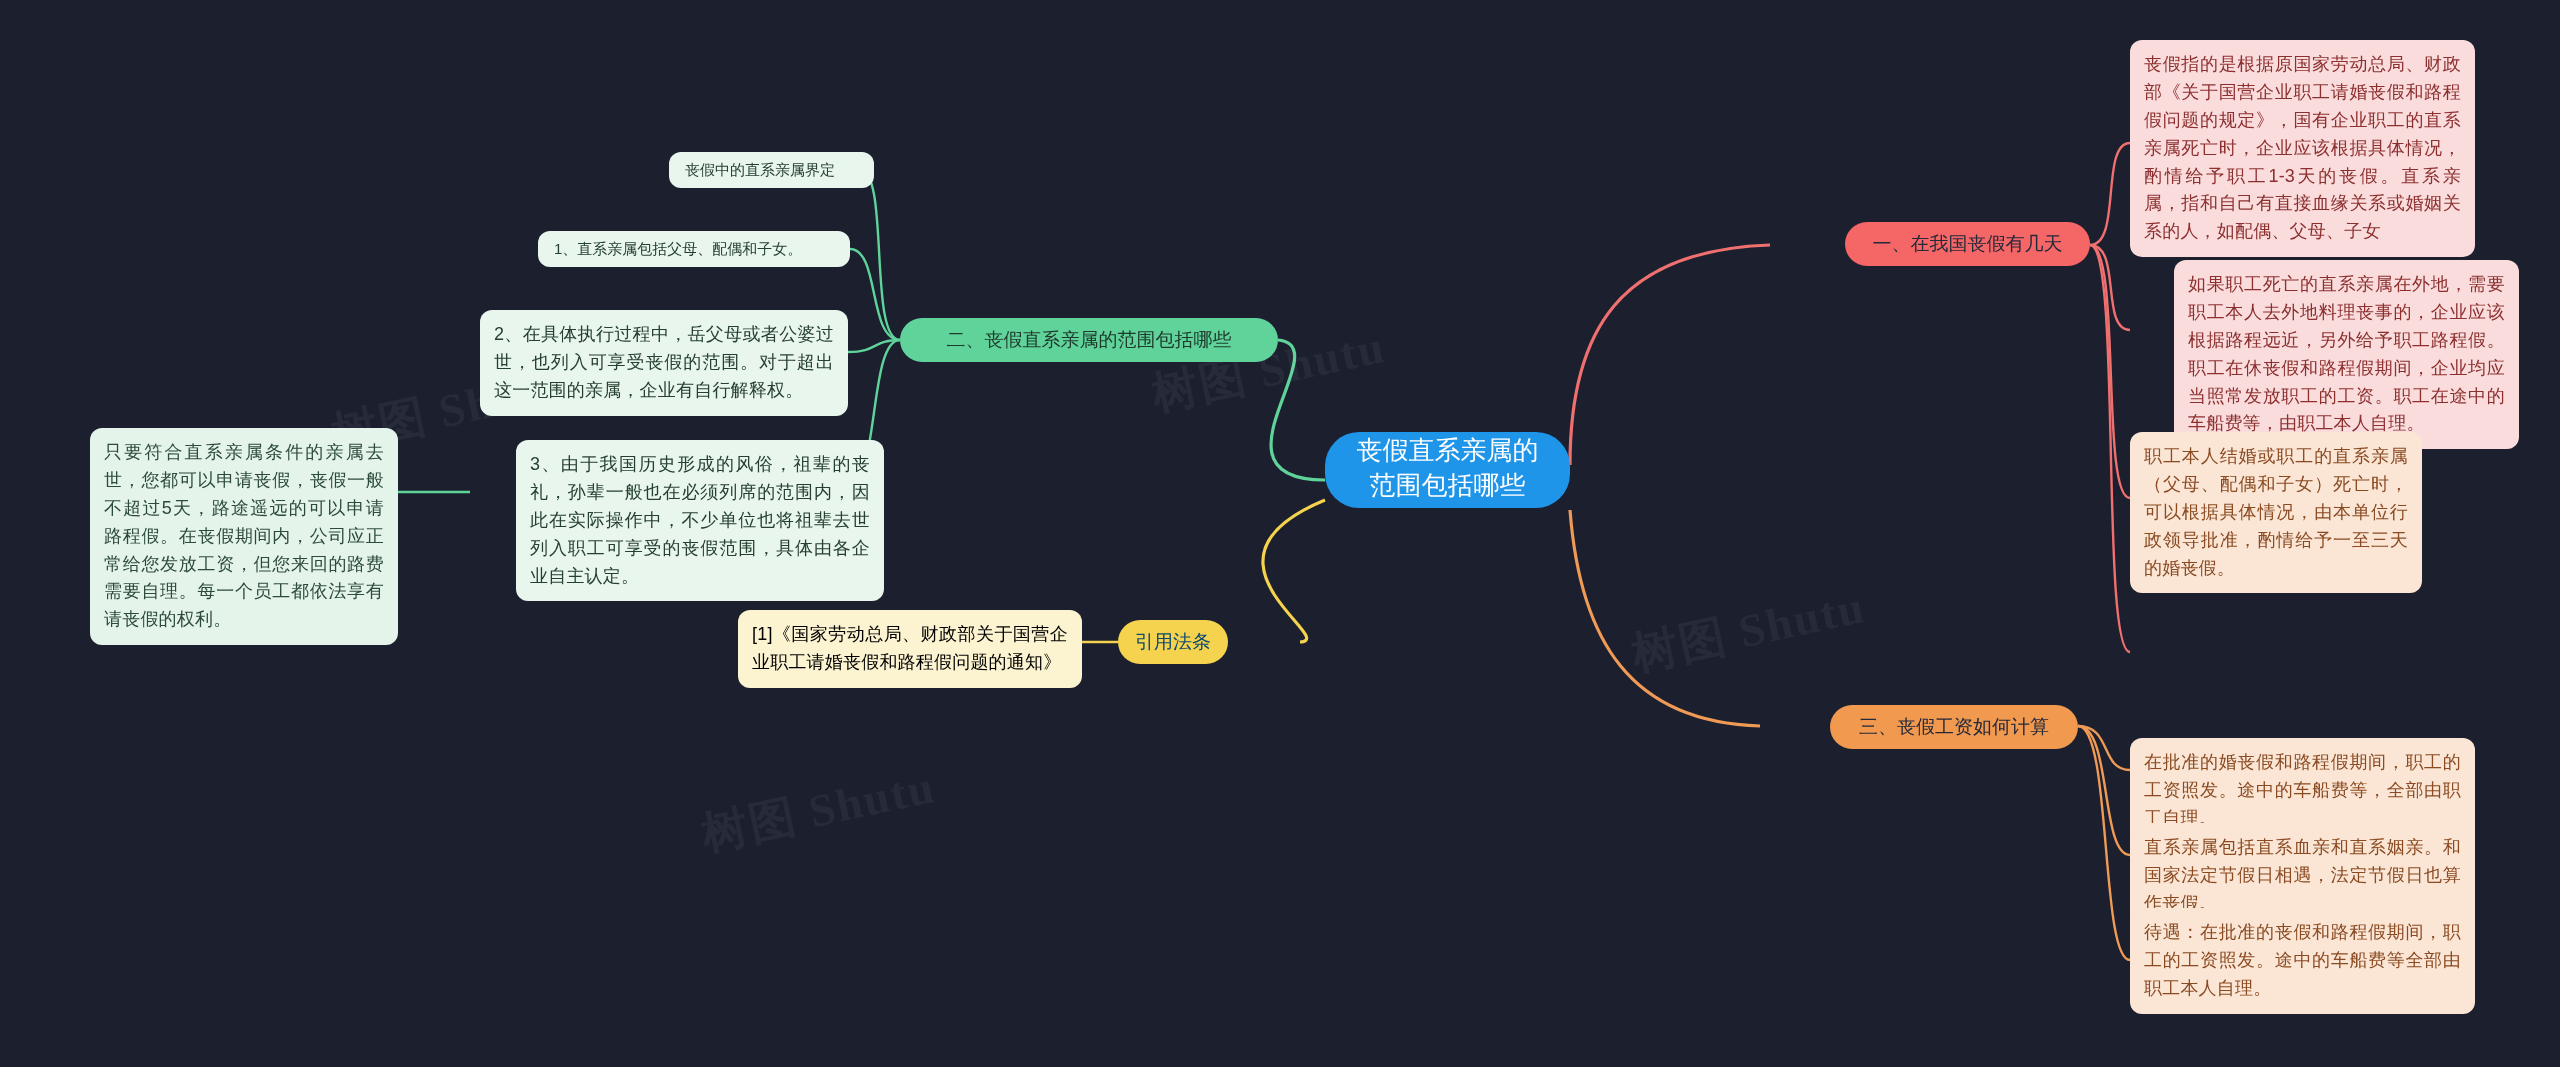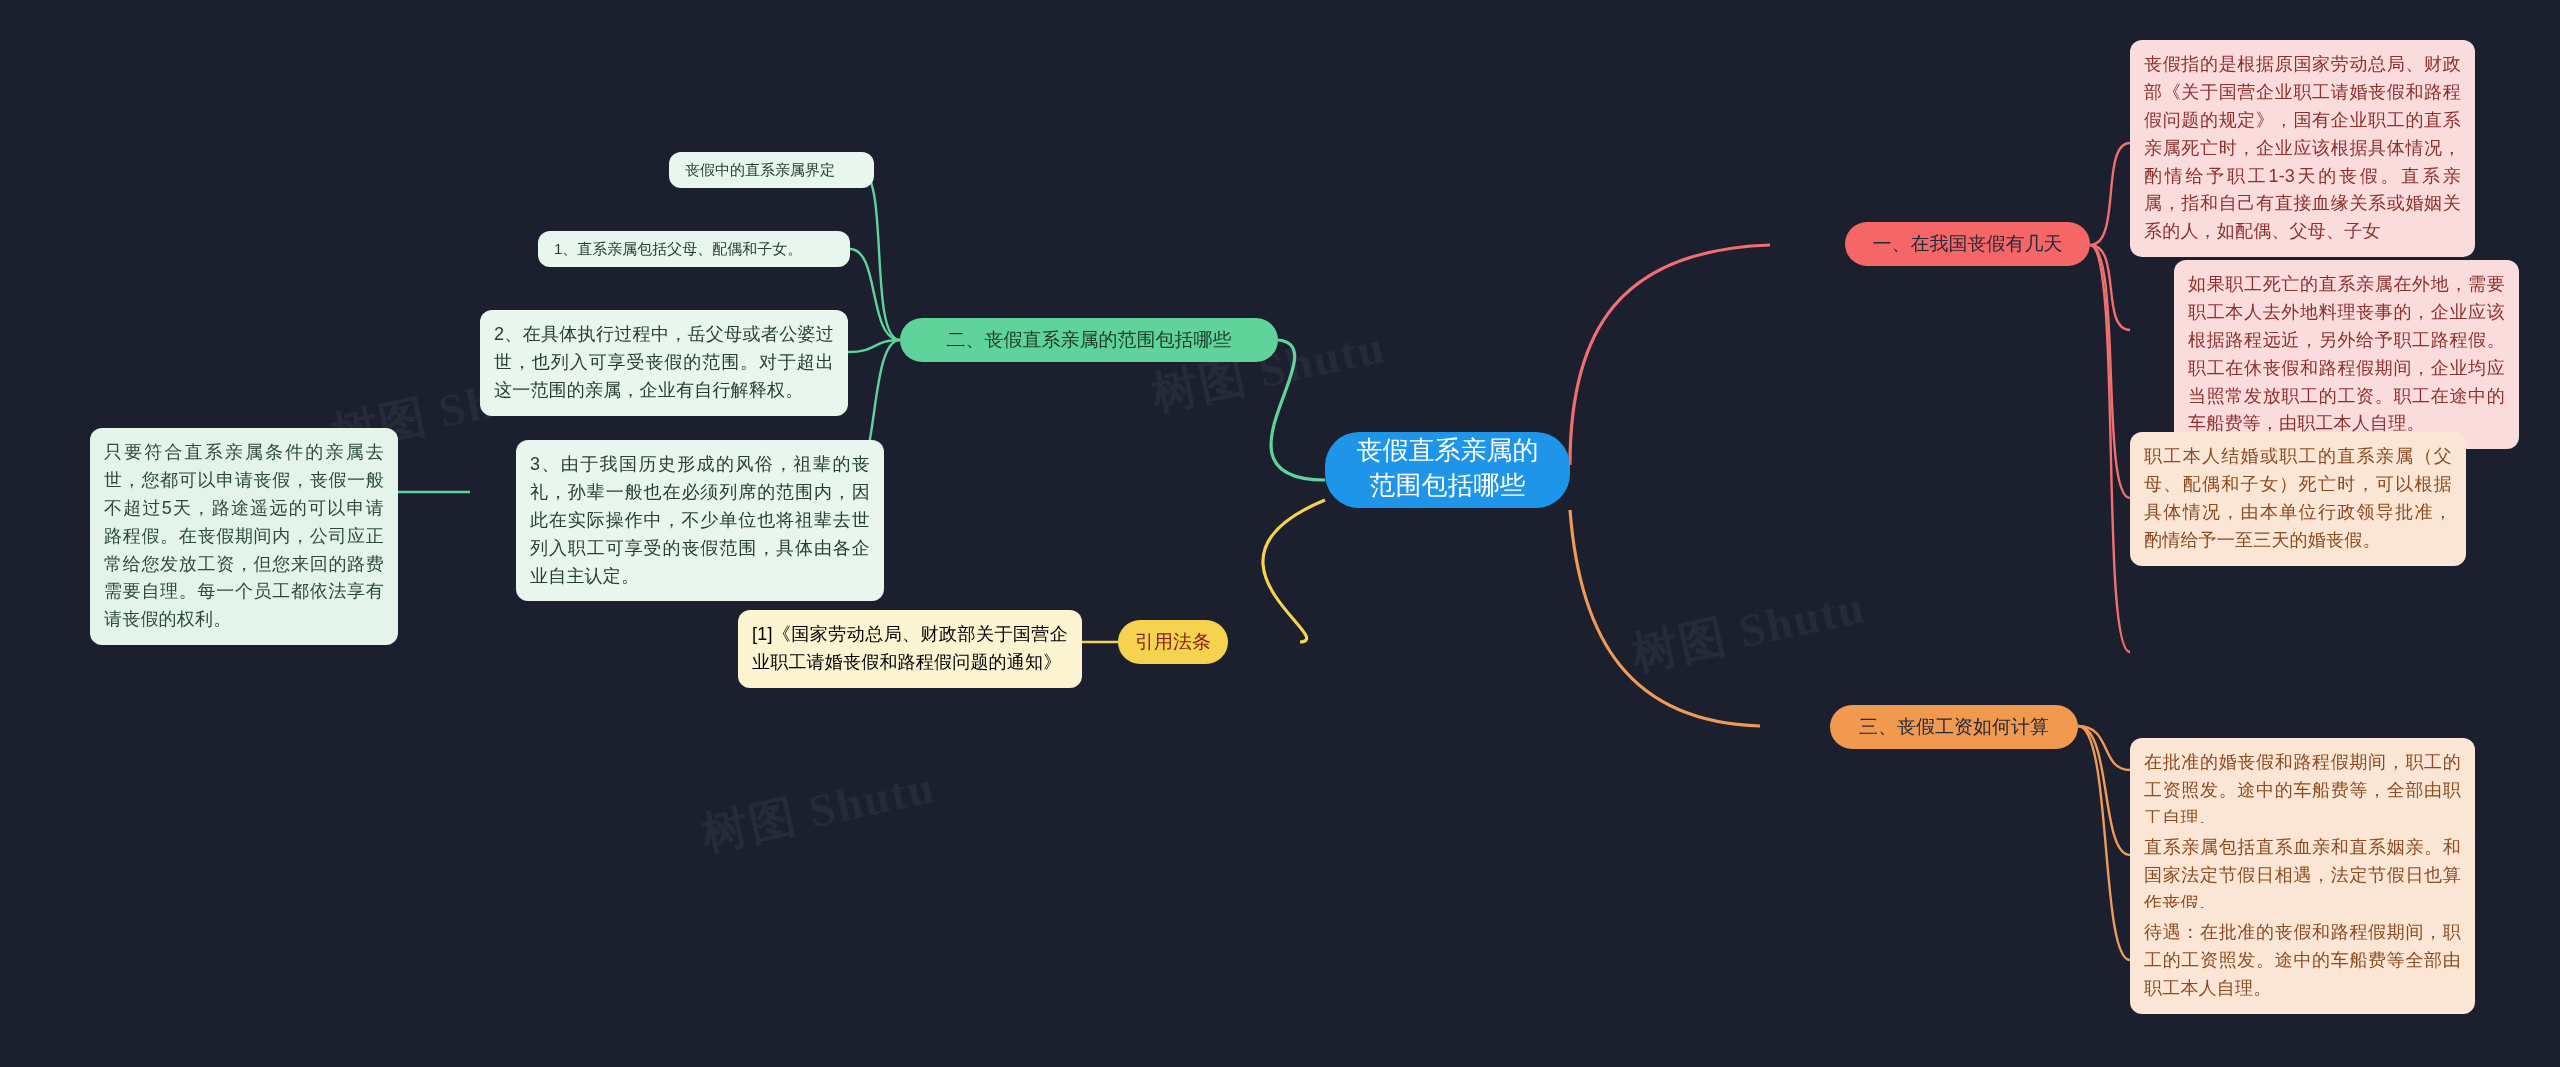--- a/index.html
+++ b/index.html
@@ -56,21 +56,21 @@
     line-height: 1.3;
     padding: 9px 20px;
     display: flex;
     align-items: center;
     justify-content: center;
     white-space: nowrap;
   }
   .pill-red    { background: #f56767; color: #25293a; }
   .pill-orange { background: #f0994f; color: #25293a; }
   .pill-green  { background: #5fd39a; color: #1d3a2c; }
-  .pill-yellow { background: #f5d34e; color: #7f1d1d; text-align: center; }
+  .pill-yellow { background: #f5d34e; color: #0c4a6e; text-align: center; }
 
   
   .card {
     border-radius: 12px;
     font-size: 18px;
     line-height: 1.55;
     padding: 11px 14px;
     letter-spacing: 0.2px;
     text-align: justify;
   }
@@ -135,21 +135,21 @@
   <div class="node pill pill-red" style="left:1845px; top:222px; width:245px; height:44px;">
     <span>一、在我国丧假有几天</span>
   </div>
 
   <div class="node card card-pink" style="left:2130px; top:40px; width:345px;">
     <span>丧假指的是根据原国家劳动总局、财政部《关于国营企业职工请婚丧假和路程假问题的规定》，国有企业职工的直系亲属死亡时，企业应该根据具体情况，酌情给予职工1-3天的丧假。直系亲属，指和自己有直接血缘关系或婚姻关系的人，如配偶、父母、子女</span>
   </div>
   <div class="node card card-pink" style="left:2130px; top:260px; width:345px;margin-left:44px;">
     <span>如果职工死亡的直系亲属在外地，需要职工本人去外地料理丧事的，企业应该根据路程远近，另外给予职工路程假。职工在休丧假和路程假期间，企业均应当照常发放职工的工资。职工在途中的车船费等，由职工本人自理。</span>
   </div>
-  <div class="node card card-cream" style="left:2130px; top:432px; width:336px;">
+  <div class="node card card-cream" style="left:2130px; top:432px; width:292px;">
     <span>职工本人结婚或职工的直系亲属（父母、配偶和子女）死亡时，可以根据具体情况，由本单位行政领导批准，酌情给予一至三天的婚丧假。</span>
   </div>
 
   <div class="node pill pill-orange" style="left:1830px; top:705px; width:248px; height:44px;">
     <span>三、丧假工资如何计算</span>
   </div>
 
   <div class="node card card-cream" style="left:2130px; top:738px; width:345px;">
     <span>在批准的婚丧假和路程假期间，职工的工资照发。途中的车船费等，全部由职工自理。</span>
   </div>

